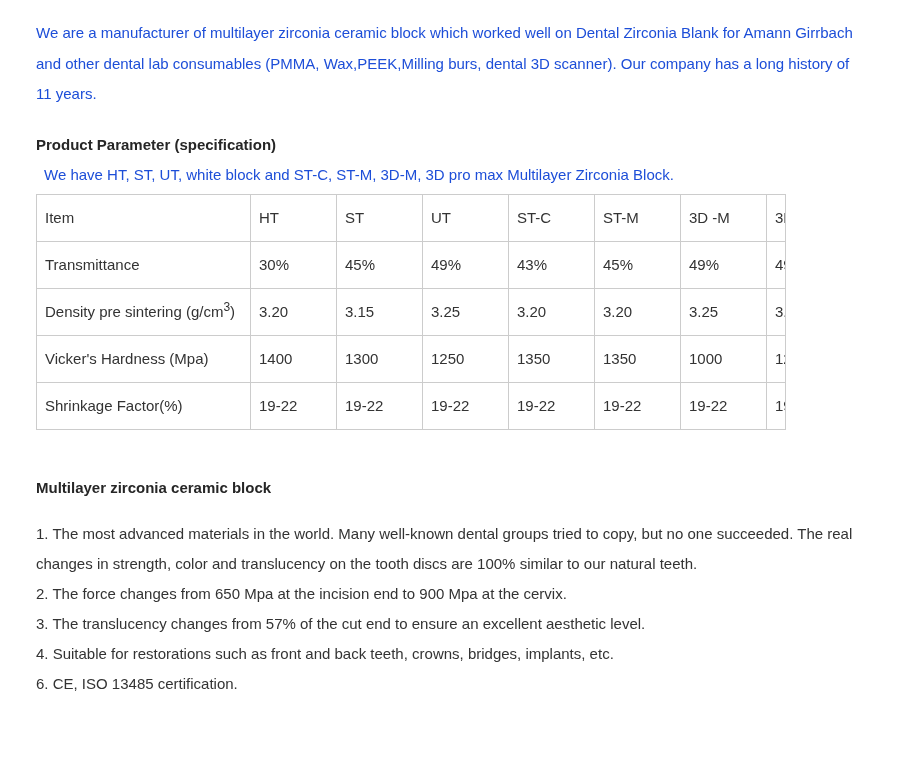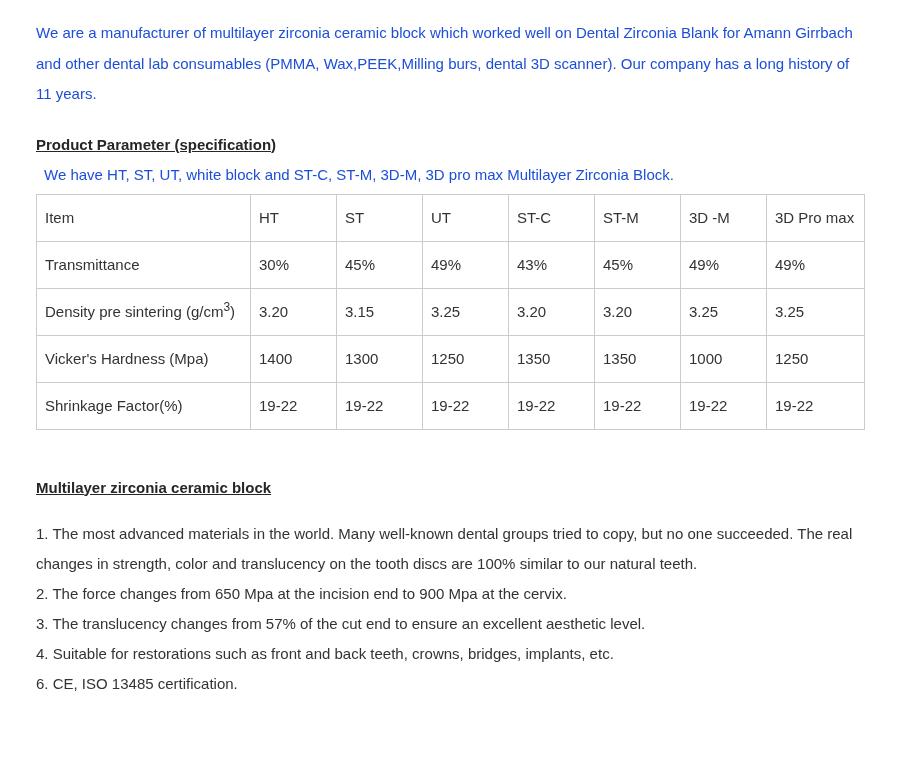--- a/index.html
+++ b/index.html
@@ -19,31 +19,30 @@
     line-height: 30.5px;
     margin: 0;
     color: #1d4ed8;
   }
   .section-heading {
     font-size: 15px;
     font-weight: bold;
     line-height: 20px;
     margin: 25px 0 0 0;
     color: #262626;
-    text-decoration: underline;
   }
   .subtext {
     font-size: 15px;
     line-height: 30px;
     margin: 5px 0 4px 8px;
   }
   table.spec {
     border-collapse: collapse;
     table-layout: fixed;
-    width: 829px;
+    width: 750px;
   }
   table.spec th,
   table.spec td {
     border: 1px solid #cccccc;
     font-size: 15px;
     font-weight: normal;
     text-align: left;
     vertical-align: middle;
     padding: 0 8px;
     height: 47px;

